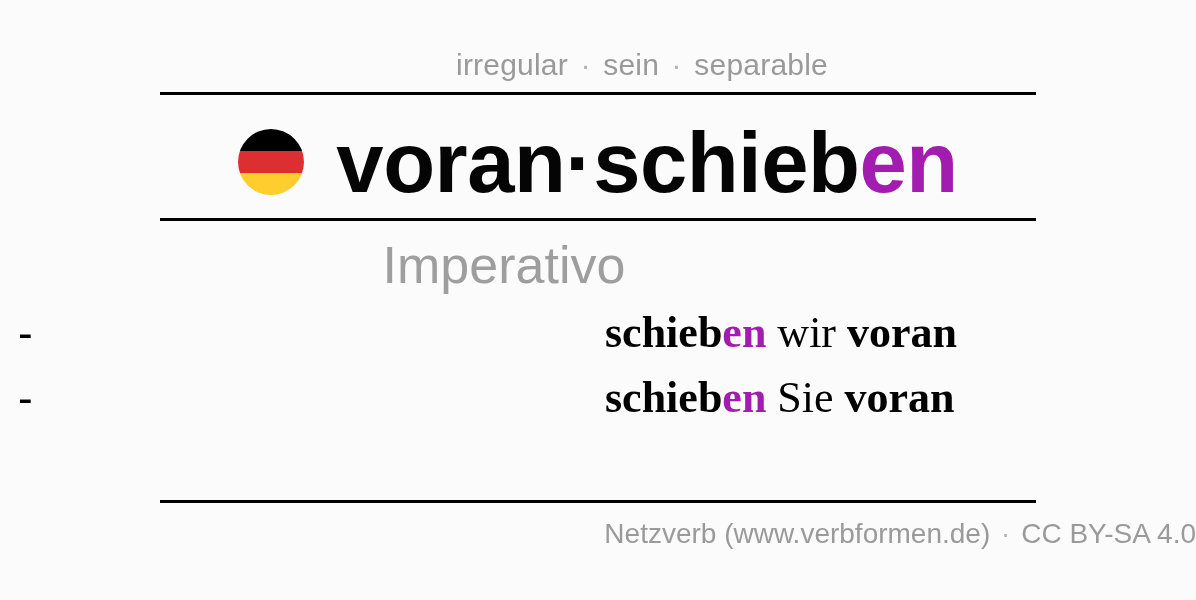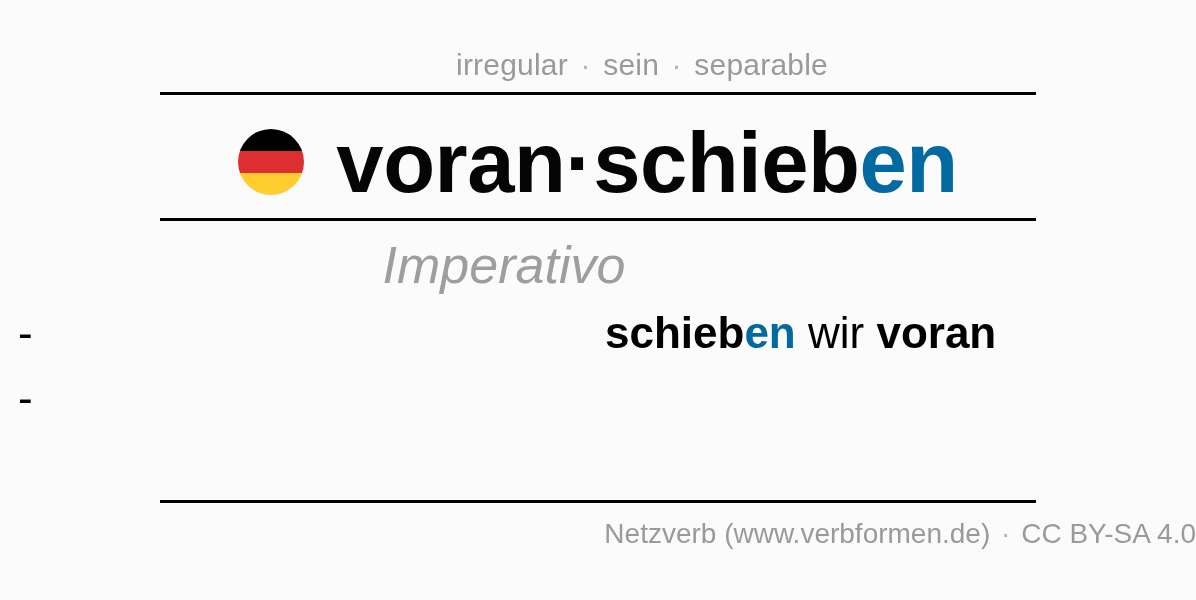--- a/index.html
+++ b/index.html
@@ -85,33 +85,32 @@
     font-size: 85px;
     font-weight: bold;
     color: #050505;
     letter-spacing: -0.5px;
     line-height: 1;
     white-space: nowrap;
   }
   .title .mid-dot {
     font-weight: bold;
   }
-  .orange { color: #0369a1; }
+  .orange { color: #a21caf; }
 
   
   .subtitle {
     position: absolute;
     top: 235px;
     left: 0;
     width: 1008px;
     text-align: center;
     font-size: 52px;
     color: #9e9e9e;
     white-space: nowrap;
-    font-style: italic;
   }
 
   
   .grid {
     position: absolute;
     top: 300px;
     left: 0;
     width: 1196px;
   }
   .grid-row {
@@ -128,20 +127,21 @@
   .cell-left {
     width: 585px;
     padding-left: 18px;
     box-sizing: border-box;
   }
   .cell-right {
     width: 611px;
     padding-left: 605px;
     box-sizing: border-box;
     margin-left: -585px;
+    font-family: Liberation Serif, serif;
   }
   .cell .b   { font-weight: bold; }
   .cell .n   { font-weight: normal; }
   .cell .dash{ font-weight: normal; }
 
   
   .footer {
     position: absolute;
     top: 518px;
     left: 0;
@@ -184,20 +184,21 @@
   <div class="grid">
 
     <div class="grid-row">
       <div class="cell cell-left"><span class="dash">-</span></div>
       <div class="cell cell-right"><span class="b">schieb</span><span class="b orange">en</span><span class="n"> wir </span><span class="b">voran</span></div>
     </div>
 
 
     <div class="grid-row">
       <div class="cell cell-left"><span class="dash">-</span></div>
+      <div class="cell cell-right"><span class="b">schieb</span><span class="b orange">en</span><span class="n"> Sie </span><span class="b">voran</span></div>
     </div>
 
   </div>
 
   <div class="rule rule-bottom"></div>
 
   <div class="footer">
     <span>Netzverb (www.verbformen.de)</span>
     <span class="sep">·</span>
     <span>CC BY-SA 4.0</span>

